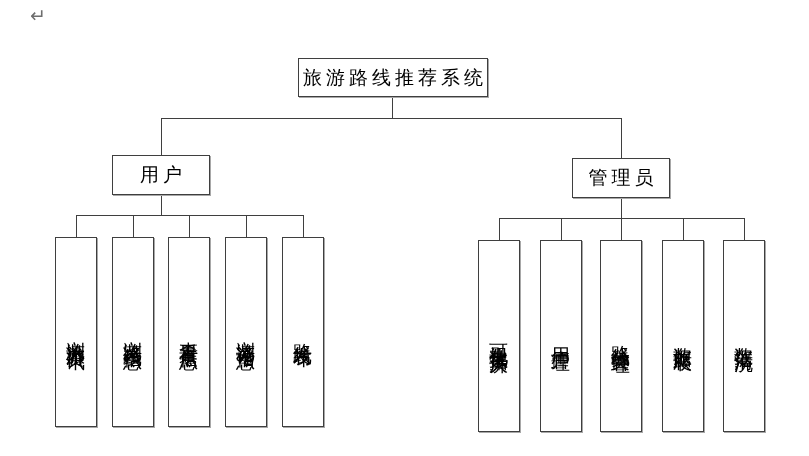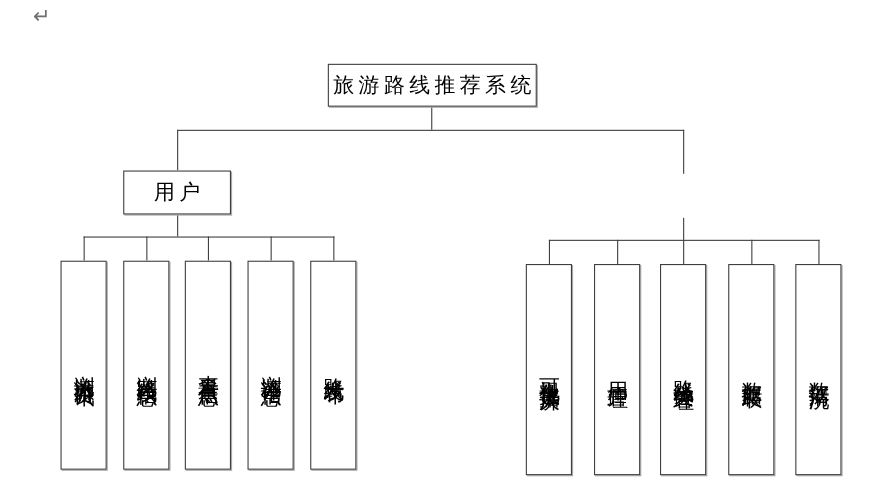--- a/index.html
+++ b/index.html
@@ -119,20 +119,21 @@
   <div class="line stub-r1"></div>
   <div class="line stub-r2"></div>
   <div class="line stub-r3"></div>
   <div class="line stub-r4"></div>
   <div class="line stub-r5"></div>
 
   <div class="node h-text root-box">旅游路线推荐系统</div>
 
   <div class="node h-text user-box">用户</div>
 
+  <div class="node h-text admin-box">管理员</div>
 
   <div class="node v-text leaf-l1">
     <span>浏览旅游资讯</span>
   </div>
   <div class="node v-text leaf-l2">
     <span>浏览路线信息</span>
   </div>
   <div class="node v-text leaf-l3">
     <span>查看景点信息</span>
   </div>

